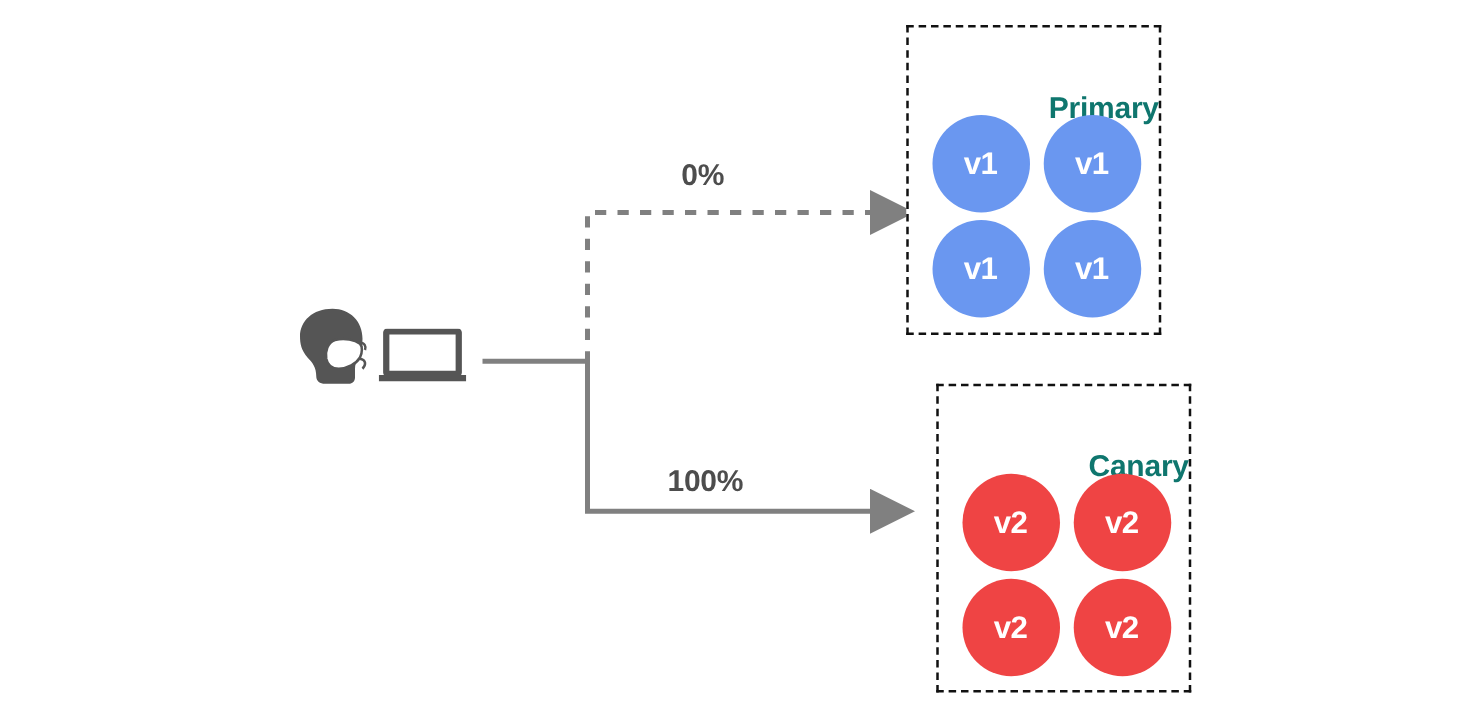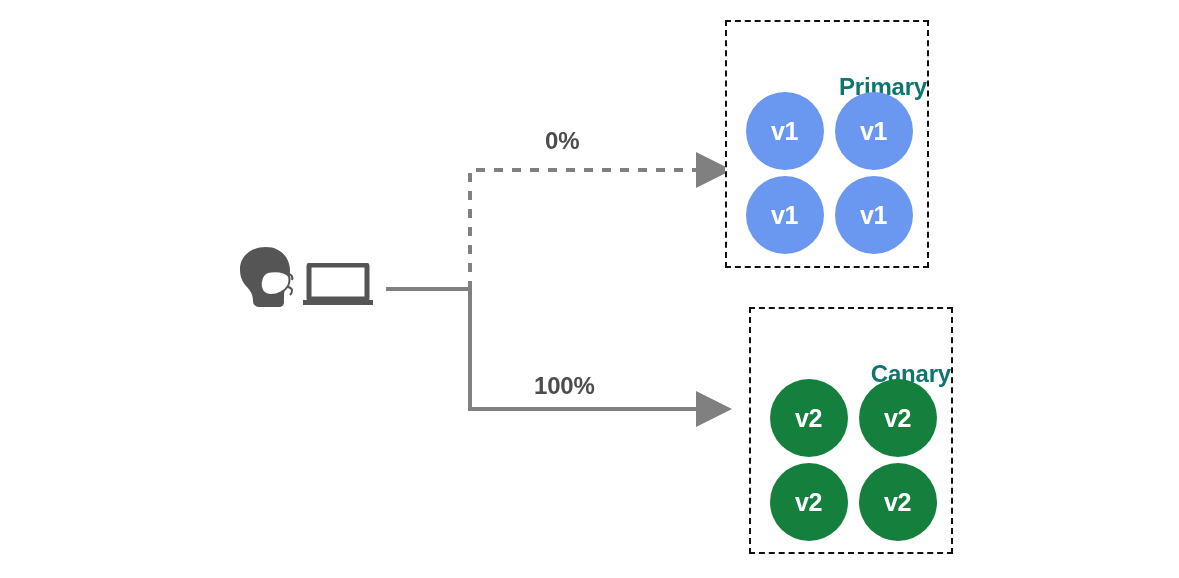--- a/index.html
+++ b/index.html
@@ -82,21 +82,21 @@
     display: flex;
     align-items: center;
     justify-content: center;
     color: #ffffff;
     font-size: 25px;
     font-weight: bold;
     letter-spacing: -0.5px;
     line-height: 1;
   }
   .node-circle.blue  { background: #6a97f0; }
-  .node-circle.green { background: #15803d; text-align: right; }
+  .node-circle.green { background: #ef4444; text-align: right; }
 
   
   .edge-label {
     position: absolute;
     font-size: 24px;
     font-weight: bold;
     color: #4d4d4d;
     white-space: nowrap;
     letter-spacing: -0.2px;
   }

